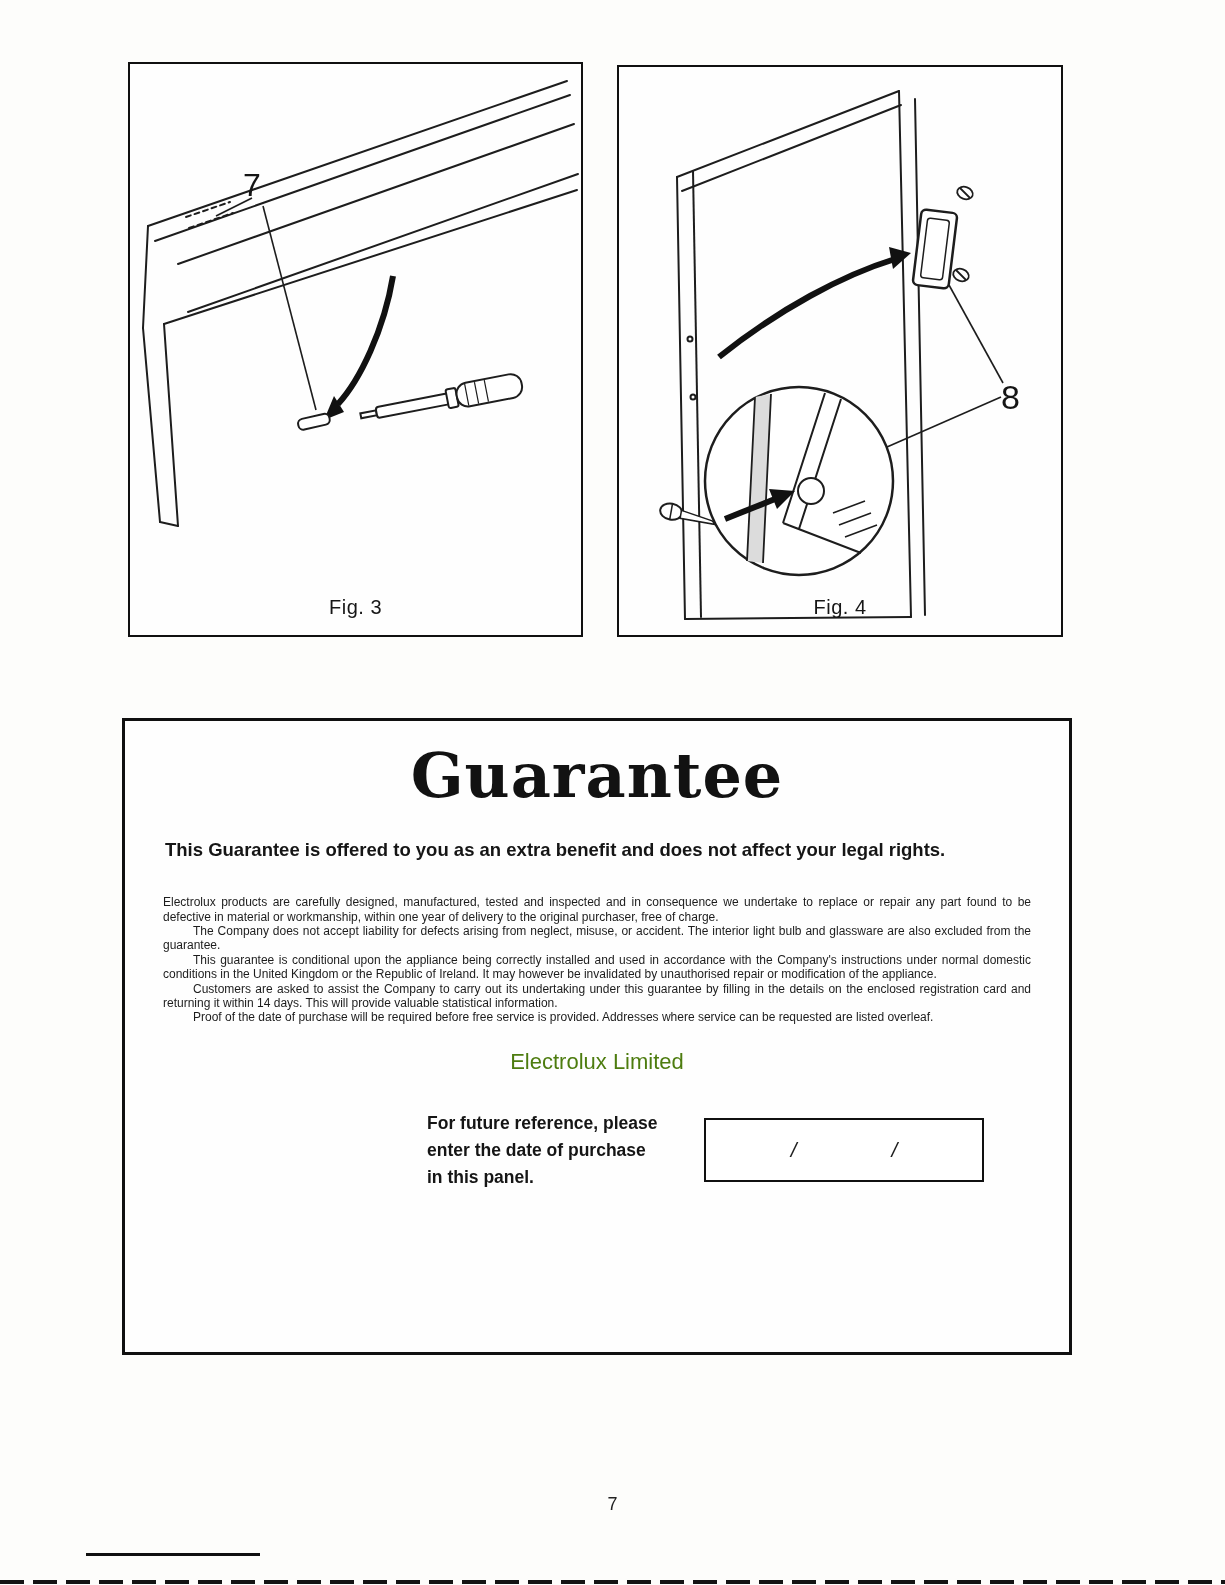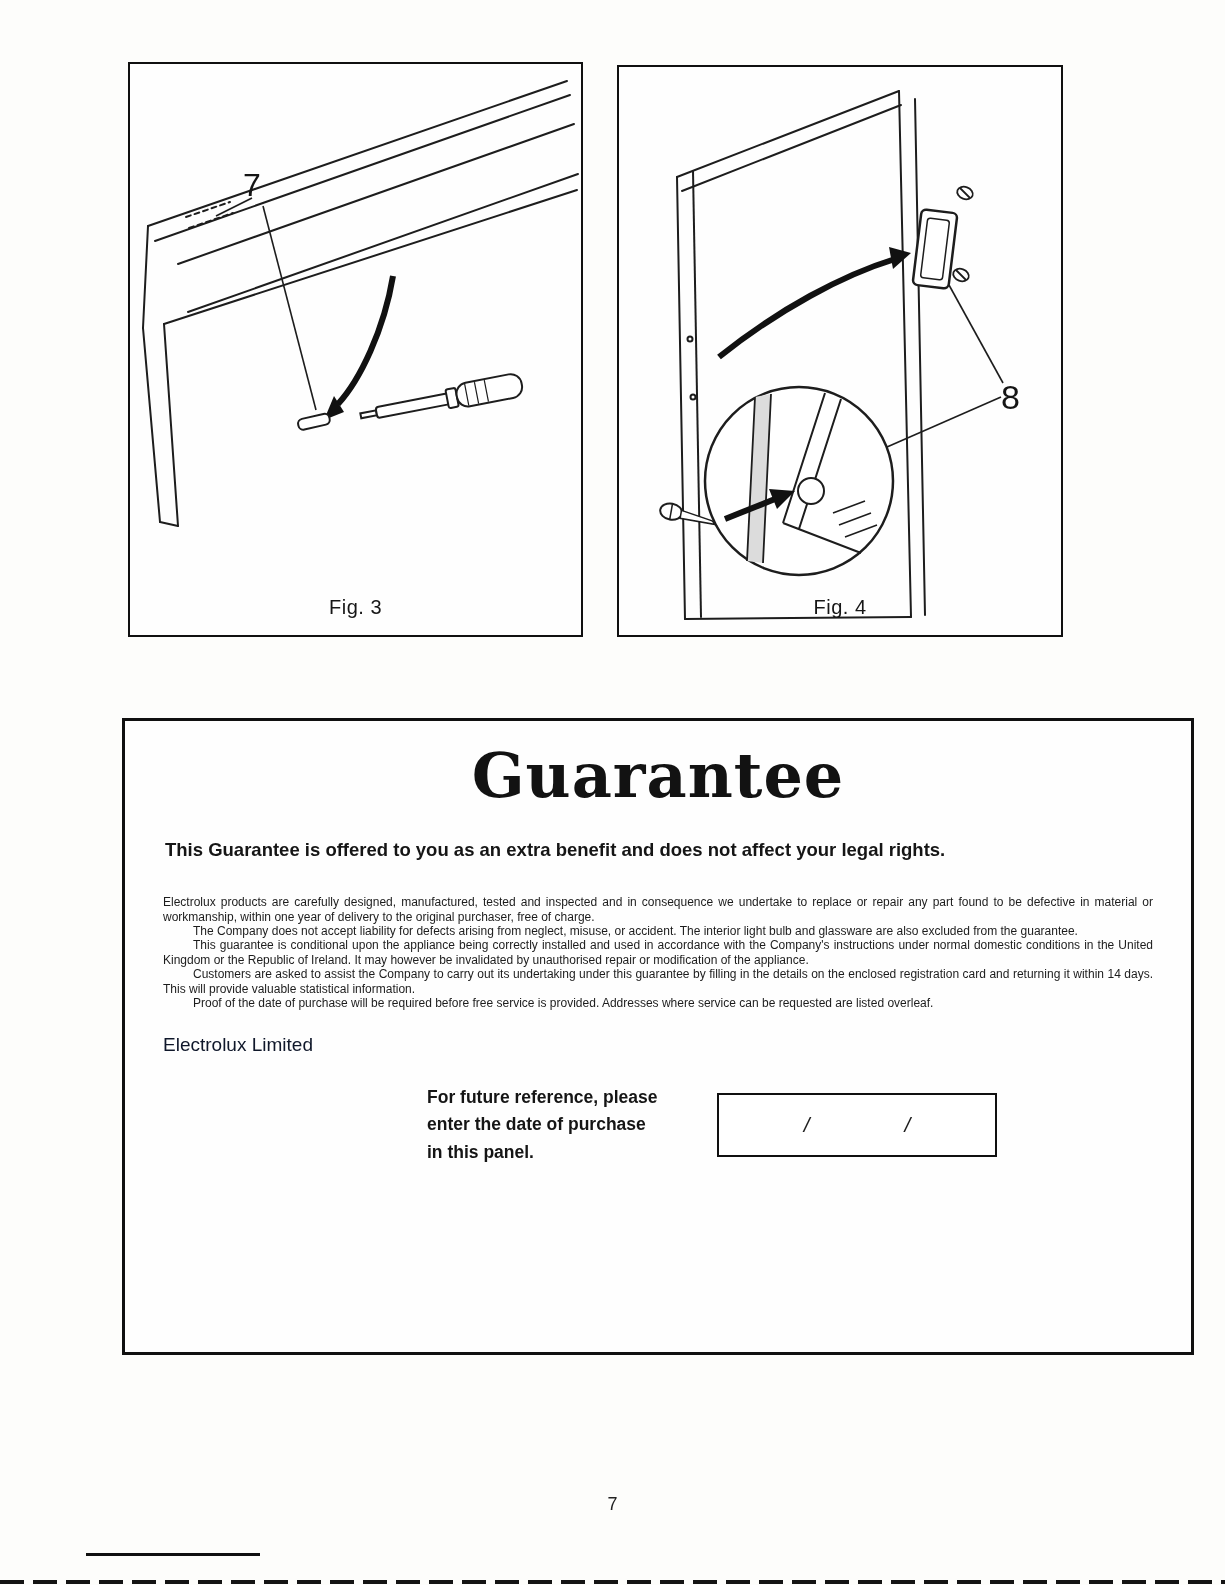--- a/index.html
+++ b/index.html
@@ -17,43 +17,43 @@
   }
   #fig3{left:128px;top:62px;width:455px;height:575px;}
   #fig4{left:617px;top:65px;width:446px;height:572px;}
   .fig-frame svg{position:absolute;left:0;top:0;width:100%;height:100%;}
   .fig-caption{
     position:absolute;bottom:16px;left:0;width:100%;text-align:center;
     font-size:20px;color:#161616;letter-spacing:.5px;
   }
   
   #gbox{
-    left:122px;top:718px;width:1072px;height:637px;
+    left:122px;top:718px;width:950px;height:637px;
     border:3px solid #101010;box-sizing:border-box;
     padding:22px 38px 0 38px;background:#fefefe;
   }
   .g-title{
     margin:0;text-align:center;
     font-family:"DejaVu Serif",serif;font-weight:700;
     font-size:62px;line-height:1.05;letter-spacing:1px;color:#121212;
   }
   .g-intro{
     margin:30px 2px 0 2px;font-weight:700;font-size:18.5px;line-height:1.25;
     color:#151515;
   }
   .g-paras{margin-top:34px;}
   .g-para{
     margin:0;font-size:12px;line-height:1.2;text-align:justify;color:#1c1c1c;
   }
   .g-para.indent{text-indent:30px;}
   .g-signature{
-    margin-top:24px;text-align:left;font-size:19px;color:#0f172a;
+    margin-top:24px;text-align:center;font-size:22px;color:#4d7c0f;
   }
   .g-panel-row{
-    margin-top:28px;margin-left:264px;display:flex;align-items:center;gap:22px;
+    margin-top:35px;margin-left:264px;display:flex;align-items:center;gap:9px;
   }
   .g-panel-text{
     font-weight:700;font-size:17.5px;line-height:1.55;white-space:pre-line;
     color:#151515;width:268px;
   }
   .g-panel-box{
     width:280px;height:64px;border:2px solid #101010;box-sizing:border-box;
     display:flex;align-items:center;justify-content:center;gap:95px;
     font-size:21px;font-style:italic;color:#1c1c1c;background:#fff;
   }

